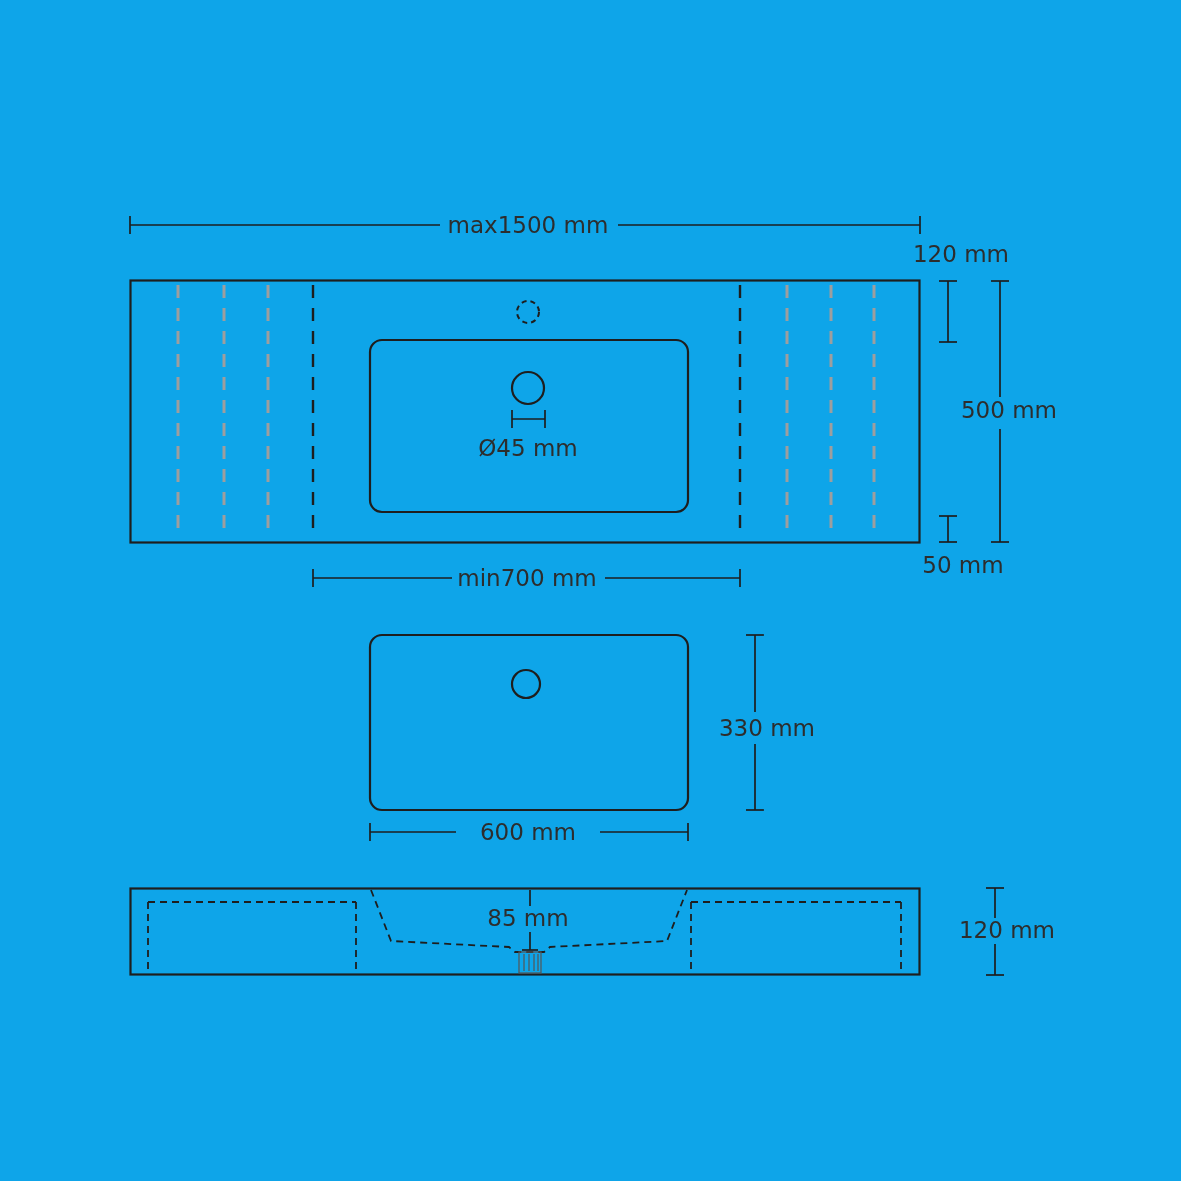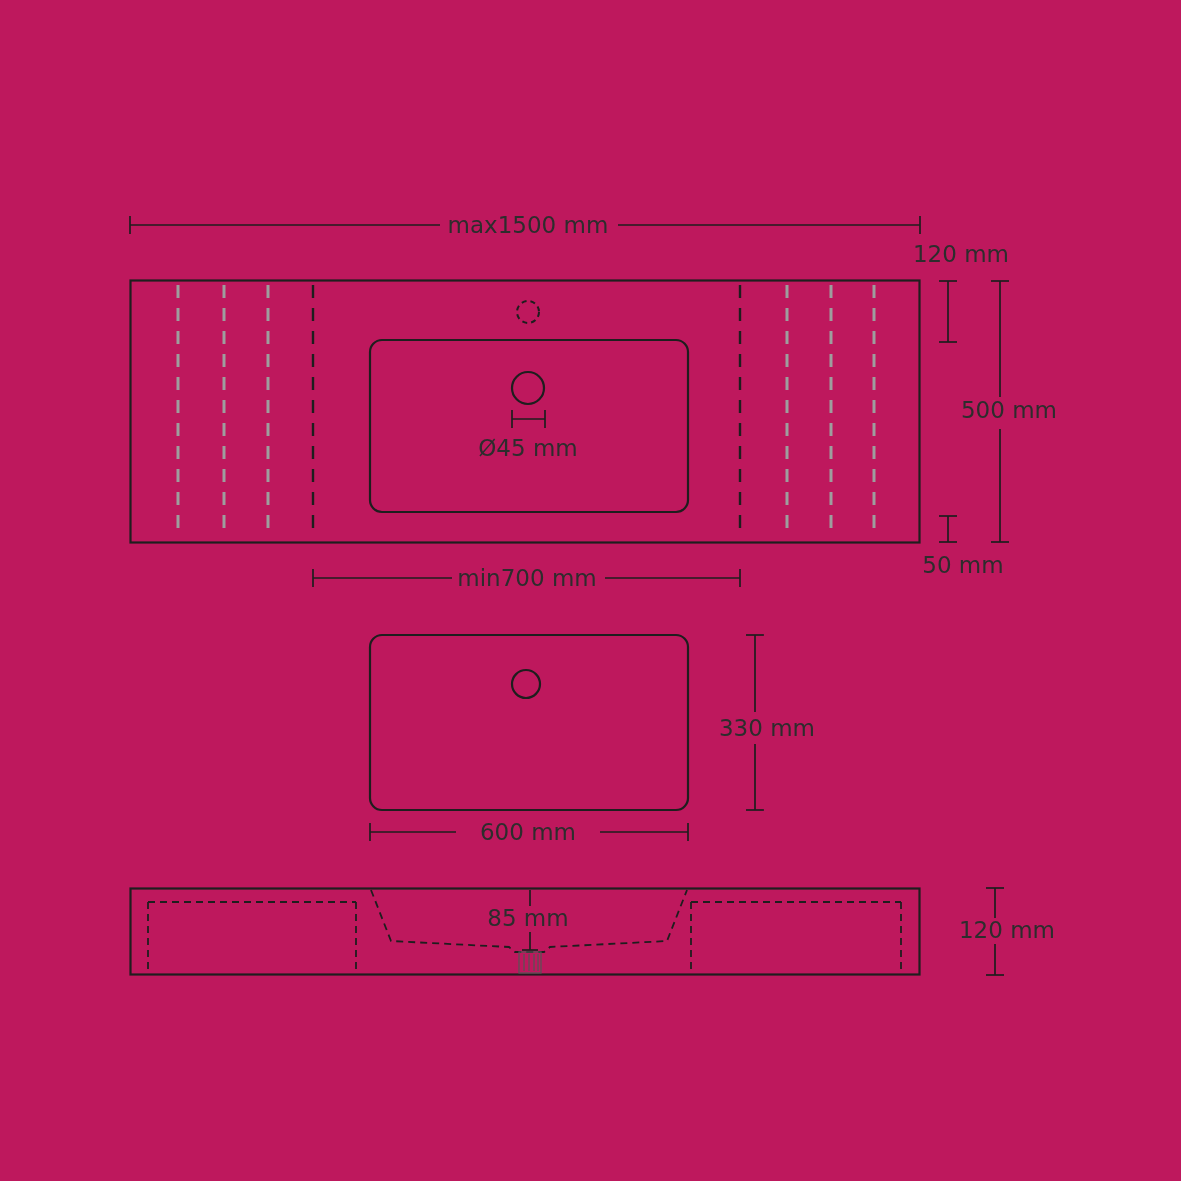--- a/index.html
+++ b/index.html
@@ -4,21 +4,21 @@
 <style>
   html, body {
     margin: 0;
     padding: 0;
     background: #ffffff;
   }
   .canvas {
     position: relative;
     width: 1181px;
     height: 1181px;
-    background: #be185d;
+    background: #0ea5e9;
     font-family: "DejaVu Sans", "Liberation Sans", sans-serif;
   }
   svg { display: block; }
 
   
   .s   { stroke: #1e1e1e; fill: none; stroke-linecap: butt; }
   .w2  { stroke-width: 2.2; }
   .w1  { stroke-width: 1.7; }
   .gdash { stroke: #9e9e9e; fill: none; stroke-width: 3;   stroke-dasharray: 13 10; }
   .bdash { stroke: #1e1e1e; fill: none; stroke-width: 2.4; stroke-dasharray: 13 10; }

